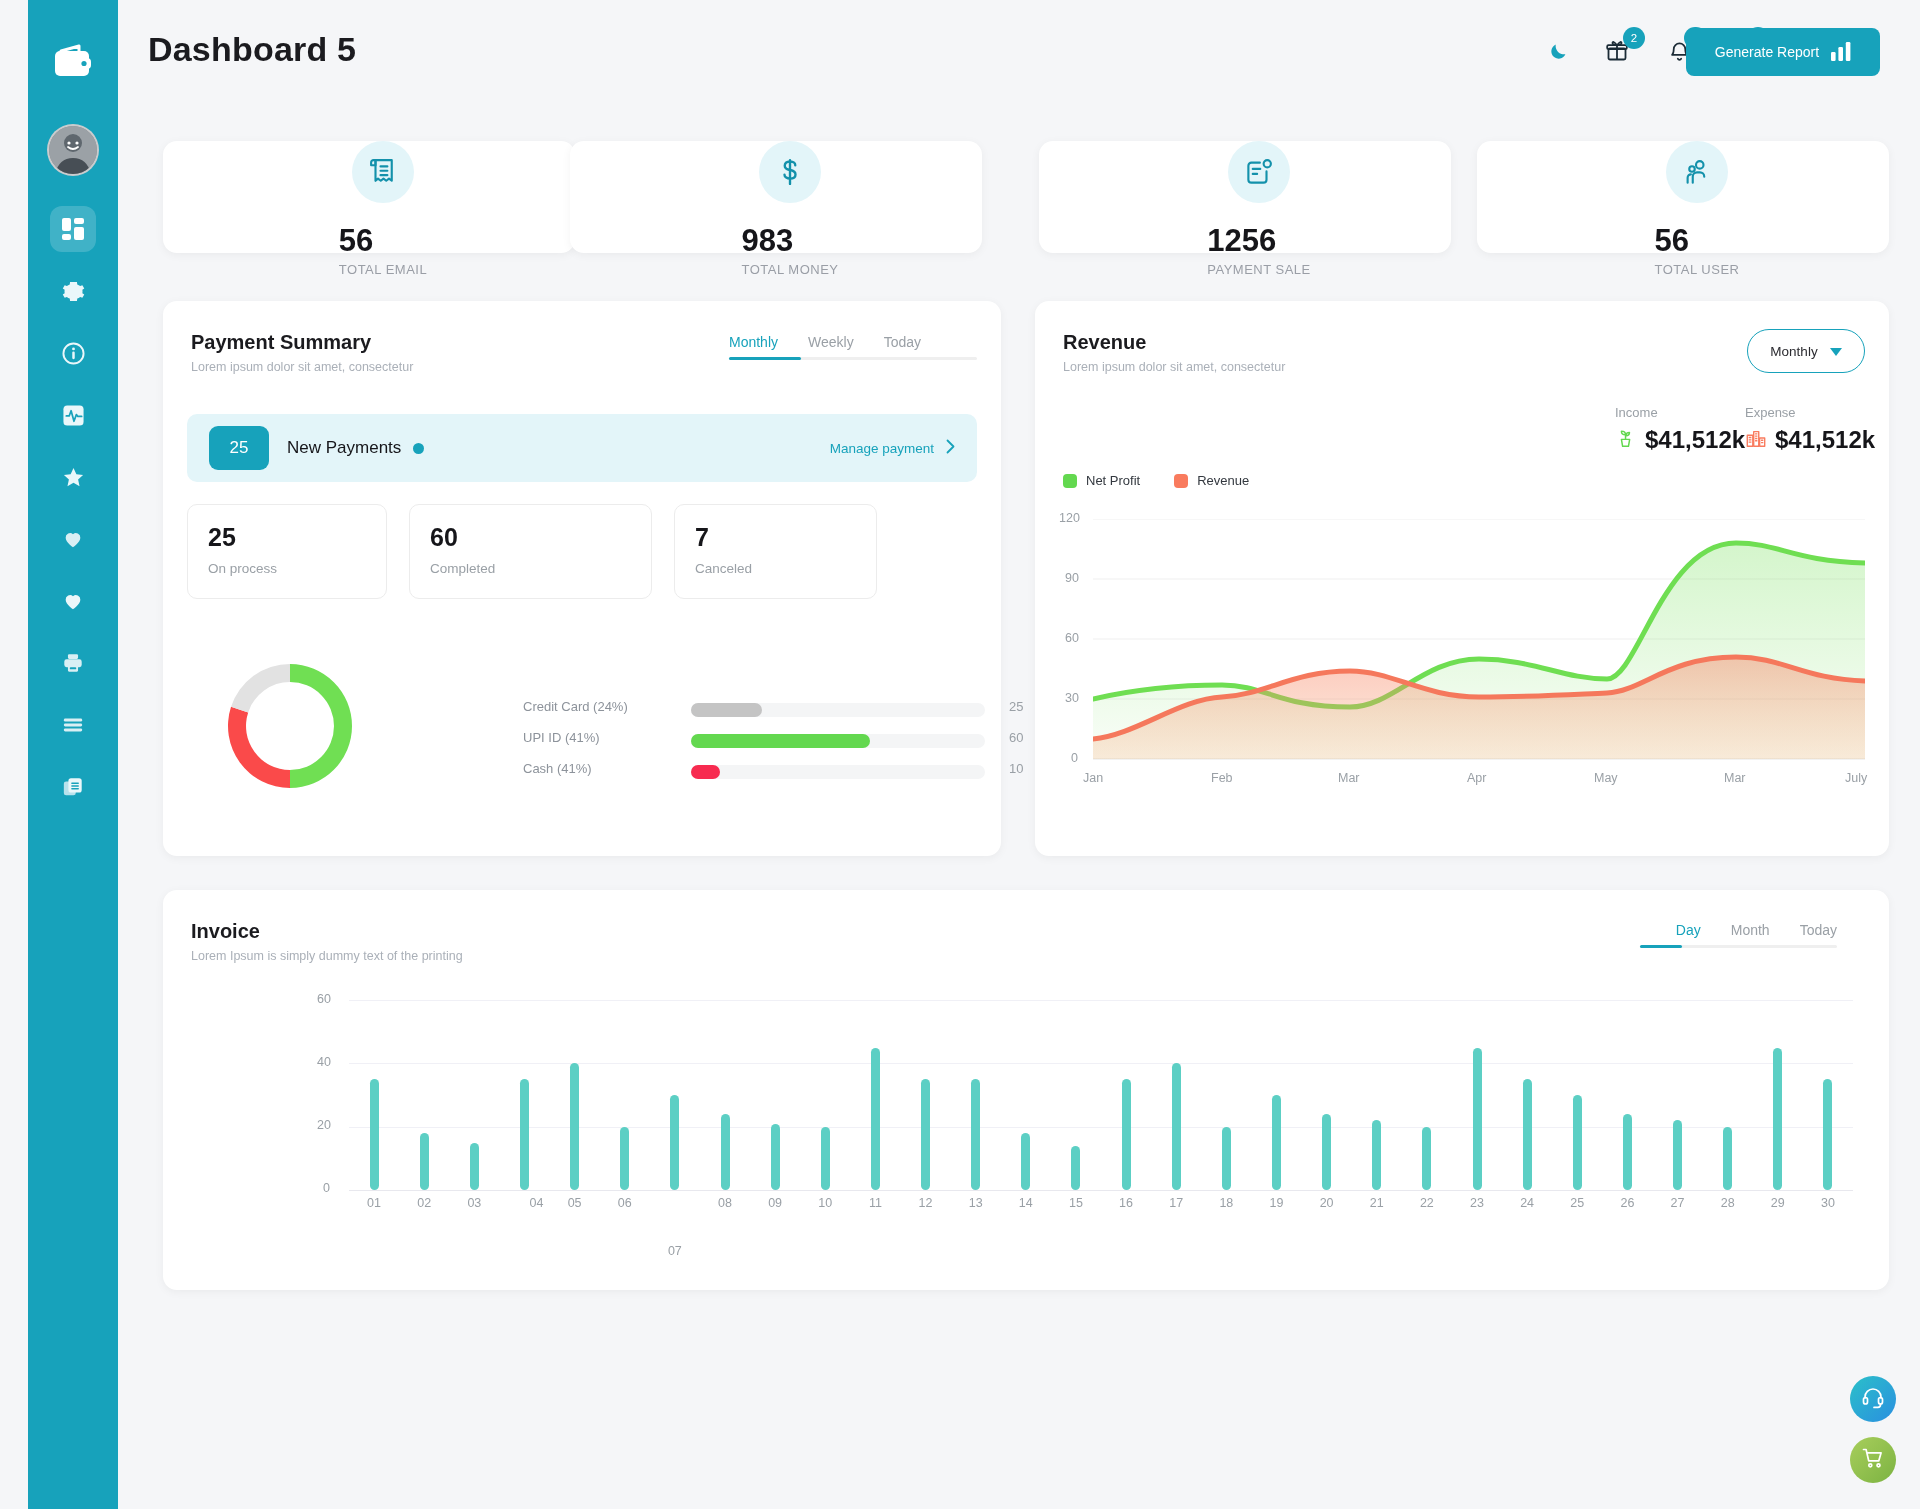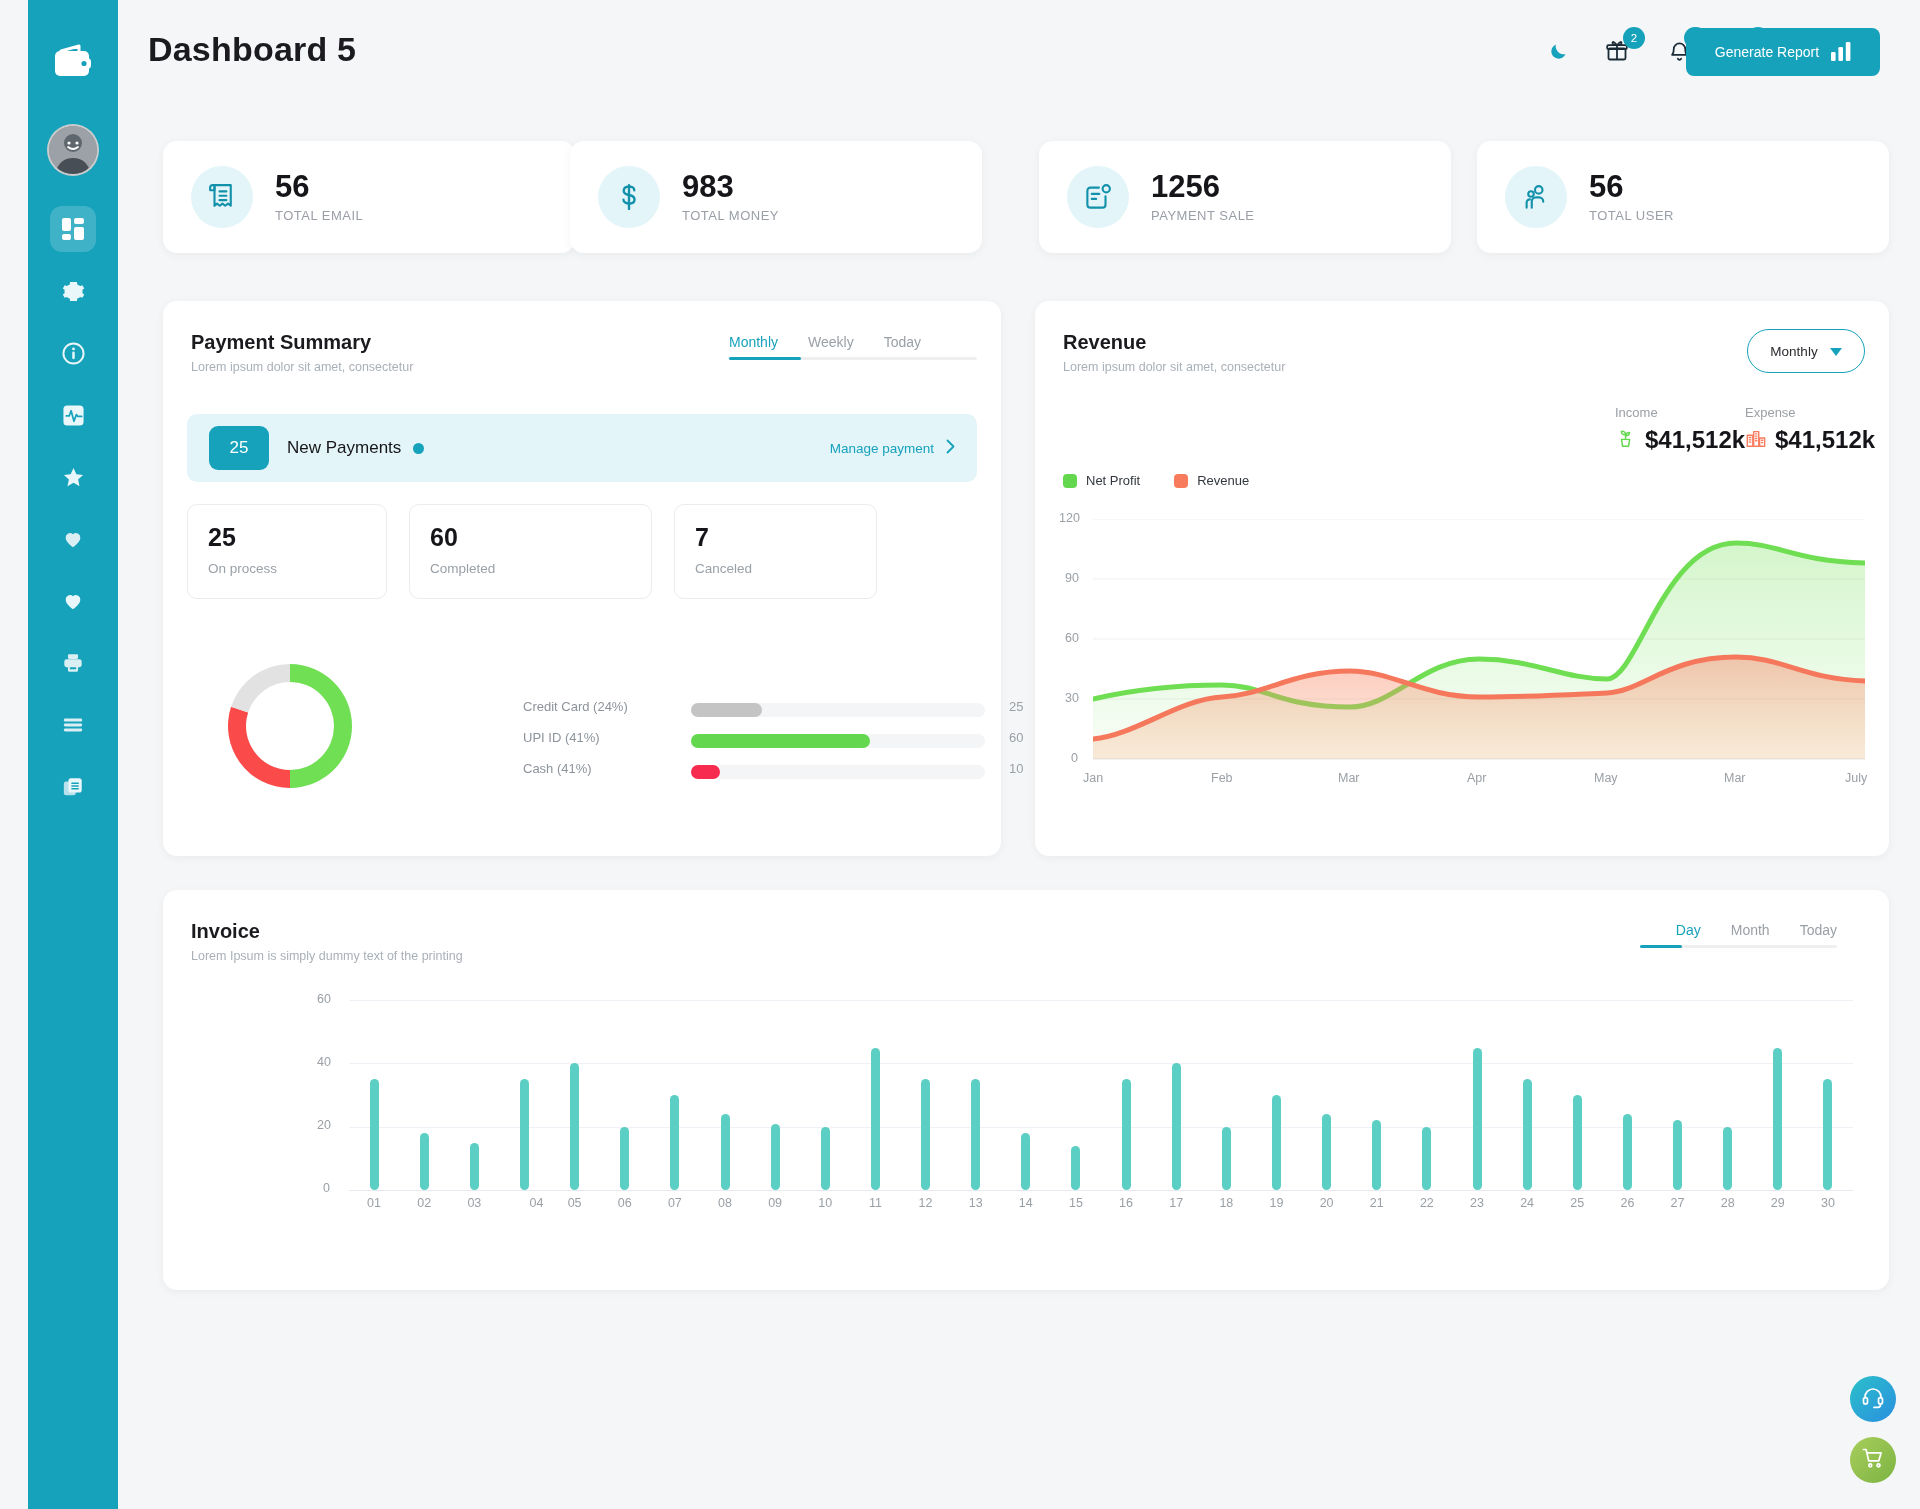--- a/index.html
+++ b/index.html
@@ -67,21 +67,21 @@
     background:#17a2bb; border-radius:8px; color:#fff;
     display:flex; align-items:center; justify-content:center; gap:12px;
     font-size:14px; cursor:pointer; border:0;
     font-family:"Liberation Sans", sans-serif;
   }
 
   
   .stat-card {
     position:absolute; height:112px; background:#fff; border-radius:14px;
     box-shadow: 0 2px 10px rgba(0,0,0,.05);
-    display:flex; align-items:center; padding-left:28px; gap:22px;
+    display:flex; align-items:center; padding-left:28px; gap:22px;flex-direction:column;
   }
   .stat-ico {
     width:62px; height:62px; border-radius:50%; background:#e3f5f9;
     display:flex; align-items:center; justify-content:center; flex:0 0 auto;
   }
   .stat-num { font-size:31px; font-weight:600; color:#16161a; line-height:1.05; }
   .stat-lbl { font-size:13px; color:#9a9ea6; letter-spacing:.5px; margin-top:4px; }
 
   
   .panel {
@@ -595,21 +595,21 @@
         <div style="position: absolute; width: 9px; border-radius: 5px; background: rgb(92, 207, 196); bottom: 0px; height: 142.5px; left: calc(95% - 4.5px);"></div>
         <div style="position: absolute; width: 9px; border-radius: 5px; background: rgb(92, 207, 196); bottom: 0px; height: 110.833px; left: calc(98.3333% - 4.5px);"></div>
       </div>
     <div id="bars-labels" style="position:absolute; left:162px; top:196px; right:10px; height:20px;">
         <div style="position: absolute; font-size: 12.5px; color: rgb(154, 160, 166); text-align: center; width: 30px; left: calc(1.66667% - 15px);">01</div>
         <div style="position: absolute; font-size: 12.5px; color: rgb(154, 160, 166); text-align: center; width: 30px; left: calc(5% - 15px);">02</div>
         <div style="position: absolute; font-size: 12.5px; color: rgb(154, 160, 166); text-align: center; width: 30px; left: calc(8.33333% - 15px);">03</div>
         <div style="position: absolute; font-size: 12.5px; color: rgb(154, 160, 166); text-align: center; width: 30px; left: calc(11.6667% - 15px); margin-left: 12px;">04</div>
         <div style="position: absolute; font-size: 12.5px; color: rgb(154, 160, 166); text-align: center; width: 30px; left: calc(15% - 15px);">05</div>
         <div style="position: absolute; font-size: 12.5px; color: rgb(154, 160, 166); text-align: center; width: 30px; left: calc(18.3333% - 15px);">06</div>
-        <div style="position: absolute; font-size: 12.5px; color: rgb(154, 160, 166); text-align: center; width: 30px; left: calc(21.6667% - 15px);">07</div>
+        <div style="position: absolute; font-size: 12.5px; color: rgb(154, 160, 166); text-align: center; width: 30px; left: calc(21.6667% - 15px); margin-top: 48px;">07</div>
         <div style="position: absolute; font-size: 12.5px; color: rgb(154, 160, 166); text-align: center; width: 30px; left: calc(25% - 15px);">08</div>
         <div style="position: absolute; font-size: 12.5px; color: rgb(154, 160, 166); text-align: center; width: 30px; left: calc(28.3333% - 15px);">09</div>
         <div style="position: absolute; font-size: 12.5px; color: rgb(154, 160, 166); text-align: center; width: 30px; left: calc(31.6667% - 15px);">10</div>
         <div style="position: absolute; font-size: 12.5px; color: rgb(154, 160, 166); text-align: center; width: 30px; left: calc(35% - 15px);">11</div>
         <div style="position: absolute; font-size: 12.5px; color: rgb(154, 160, 166); text-align: center; width: 30px; left: calc(38.3333% - 15px);">12</div>
         <div style="position: absolute; font-size: 12.5px; color: rgb(154, 160, 166); text-align: center; width: 30px; left: calc(41.6667% - 15px);">13</div>
         <div style="position: absolute; font-size: 12.5px; color: rgb(154, 160, 166); text-align: center; width: 30px; left: calc(45% - 15px);">14</div>
         <div style="position: absolute; font-size: 12.5px; color: rgb(154, 160, 166); text-align: center; width: 30px; left: calc(48.3333% - 15px);">15</div>
         <div style="position: absolute; font-size: 12.5px; color: rgb(154, 160, 166); text-align: center; width: 30px; left: calc(51.6667% - 15px);">16</div>
         <div style="position: absolute; font-size: 12.5px; color: rgb(154, 160, 166); text-align: center; width: 30px; left: calc(55% - 15px);">17</div>

